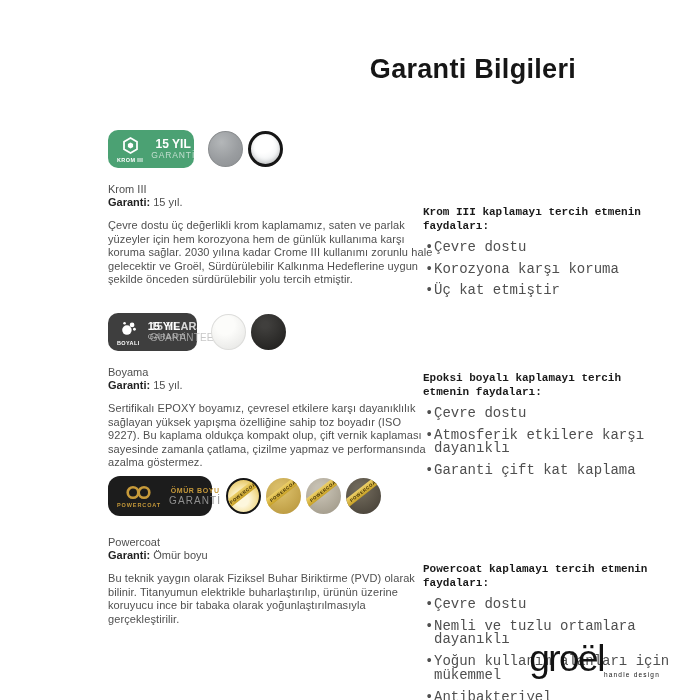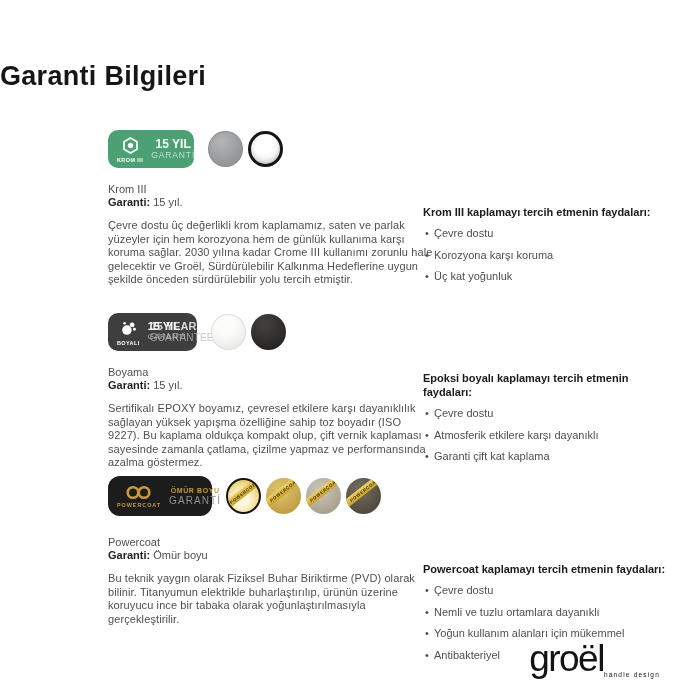--- a/index.html
+++ b/index.html
@@ -1,25 +1,25 @@
 <!DOCTYPE html>
 <html><head>
 <meta charset="utf-8">
 <style>
   * { margin:0; padding:0; box-sizing:border-box; }
   html,body { width:700px; height:700px; background:#ffffff;
     font-family:"Liberation Sans", sans-serif; }
   .page { position:relative; width:700px; height:700px; background:#fff; overflow:hidden; }
 
-  .page-title { position:absolute; top:54px; left:0; width:576px; text-align:left;
-    font-size:27px; font-weight:700; color:#161616; letter-spacing:.3px;margin-top:7px; }
+  .page-title { position:absolute; top:54px; left:0; width:576px; text-align:right;
+    font-size:27px; font-weight:700; color:#161616; letter-spacing:.3px; }
 
   
   .left-col { position:absolute; left:108px; width:325px; }
-  .right-col { position:absolute; left:423px; width:250px; }
+  .right-col { position:absolute; left:423px; width:250px;font-family:Liberation Mono, monospace; }
   #s1-left{top:130px;} #s1-right{top:205px;}
   #s2-left{top:313px;} #s2-right{top:371px;}
   #s3-left{top:476px;} #s3-right{top:562px;}
 
   .badge-row { display:flex; align-items:center;text-align:center; }
 
   
   .badge { height:38px; border-radius:10px; display:flex; align-items:center;
     padding:0 9px; gap:8px; flex-shrink:0; }
   .badge-krom { width:86px; background:#4ba173; }
@@ -58,21 +58,21 @@
 
   
   .name-block { margin-top:15px; font-size:11px; line-height:13px; color:#4f4f4f; }
   .warranty-line { font-size:11px; line-height:13px; color:#4f4f4f; }
   .warranty-line b { color:#1f1f1f; }
   .desc { margin-top:10px; font-size:11px; line-height:13.6px; color:#4f4f4f; letter-spacing:.1px; }
   #s3-left .name-block { margin-top:20px; }
 
   .benefits-title { font-size:11px; font-weight:700; color:#1a1a1a; line-height:14px; }
   ul.benefits { list-style:none; margin-top:1px; }
-  ul.benefits li { font-size:11px; color:#4f4f4f; line-height:13.7px; padding-left:11px; position:relative;margin-top:8px; }
+  ul.benefits li { font-size:14px; color:#4f4f4f; line-height:13.7px; padding-left:11px; position:relative;margin-top:8px; }
   ul.benefits li::before { content:"•"; position:absolute; left:2px; color:#4f4f4f; }
 
   
   .brand { position:absolute; right:38px; top:640px; display:flex; flex-direction:row; align-items:flex-end;margin-left:34px; }
   .brand-name { font-size:37px; font-weight:400; color:#131313; letter-spacing:-1.5px; line-height:38px; }
   .brand-tagline { font-size:6.5px; color:#131313; letter-spacing:1.2px; margin-top:0; margin-right:2px; }
 </style>
 </head>
 <body>
 
@@ -105,21 +105,21 @@
       <b>Garanti:</b>
       <span>15 yıl.</span>
     </div>
     <p class="desc">Çevre dostu üç değerlikli krom kaplamamız, saten ve parlak yüzeyler için hem korozyona hem de günlük kullanıma karşı koruma sağlar. 2030 yılına kadar Crome III kullanımı zorunlu hale gelecektir ve Groël, Sürdürülebilir Kalkınma Hedeflerine uygun şekilde önceden sürdürülebilir yolu tercih etmiştir.</p>
   </div>
   <div class="right-col" id="s1-right">
     <div class="benefits-title">Krom III kaplamayı tercih etmenin faydaları:</div>
     <ul class="benefits">
         <li>Çevre dostu</li>
         <li>Korozyona karşı koruma</li>
-        <li>Üç kat yoğunluk</li>
+        <li>Üç kat etmiştir</li>
       </ul>
   </div>
 
   <div class="left-col" id="s2-left">
     <div class="badge-row">
       <div class="badge badge-boyali">
         <div class="icon-col">
           <svg width="19" height="19" viewBox="0 0 24 24">
             <circle cx="10" cy="14" r="6" fill="#ffffff"></circle>
             <circle cx="16.5" cy="7.5" r="3" fill="#ffffff"></circle>

